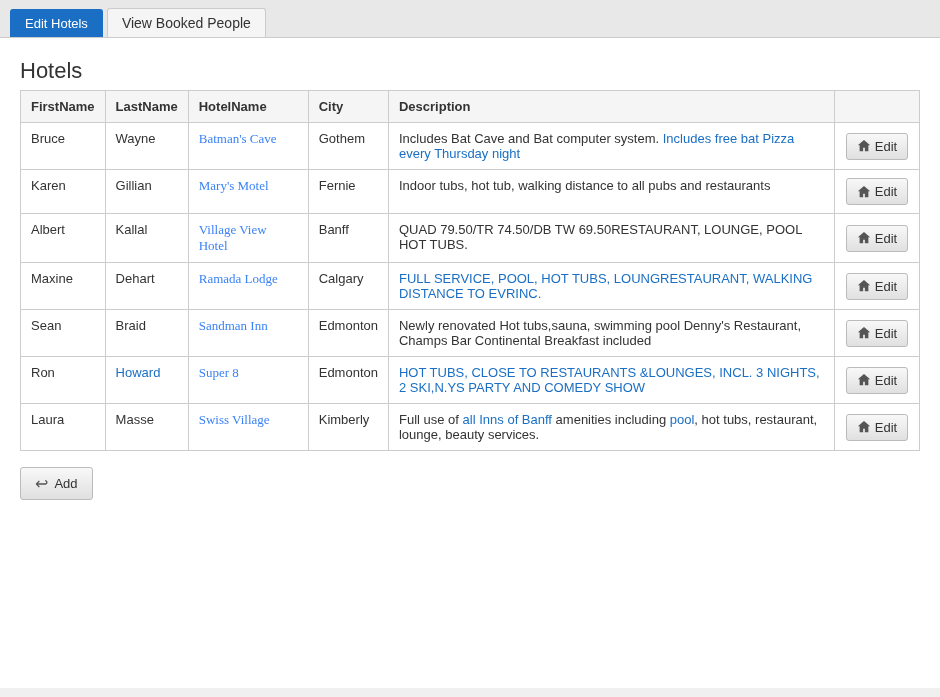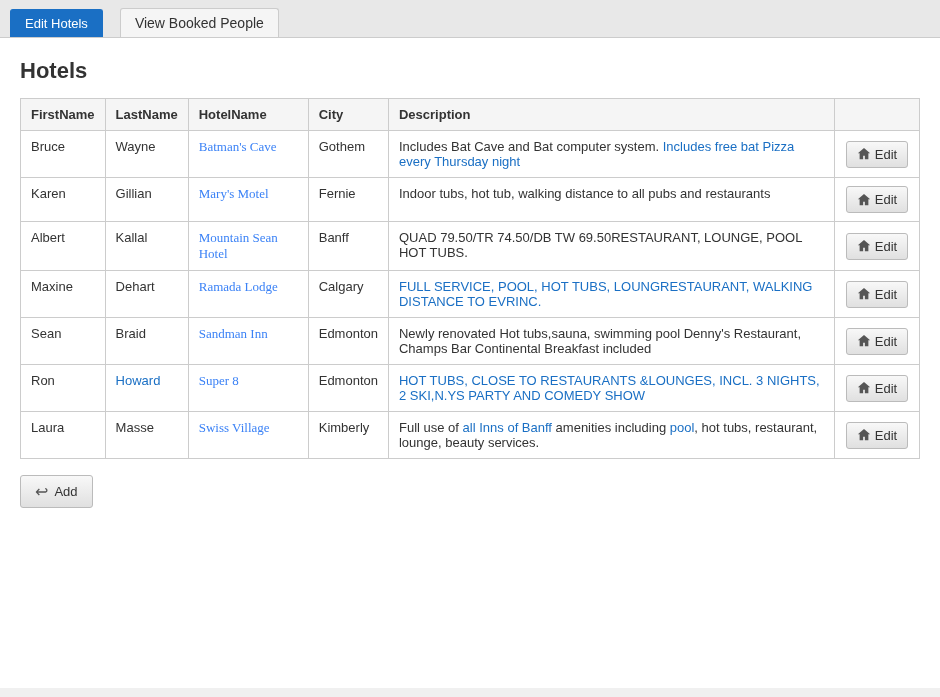--- a/index.html
+++ b/index.html
@@ -9,21 +9,21 @@
       background: #f0f0f0;
       width: 940px;
       min-height: 697px;
     }
     .tab-bar {
       display: flex;
       align-items: flex-end;
       background: #e8e8e8;
       border-bottom: 1px solid #ccc;
       padding: 8px 10px 0 10px;
-      gap: 13px;
+      gap: 0;
     }
     .tab-active {
       background: #1a6fc4;
       color: #fff;
       border: 1px solid #1a6fc4;
       border-bottom: none;
       padding: 6px 14px;
       cursor: pointer;
       font-size: 13px;
       border-radius: 3px 3px 0 0;
@@ -40,23 +40,23 @@
       margin-left: 4px;
     }
     .page-content {
       background: #fff;
       margin: 0;
       padding: 20px 20px 20px 20px;
       min-height: 650px;
     }
     .page-title {
       font-size: 22px;
-      font-weight: bold;
-      color: #333;
-      margin-bottom: 14px;
+      font-weight: normal;
+      color: #333;
+      margin-bottom: 6px;
     }
     table {
       border-collapse: collapse;
       width: 100%;
       border-radius: 31px;
     }
     th {
       background: #f5f5f5;
       border: 1px solid #ccc;
       padding: 8px 10px;
@@ -161,21 +161,21 @@
       <button class="edit-btn" aria-label="Edit row">
         <svg class="home-icon-svg" viewBox="0 0 16 16">
           <path d="M8 1L1 7h2v7h4v-4h2v4h4V7h2L8 1z"></path>
         </svg>
         <span>Edit</span>
       </button></td>
         </tr>
         <tr>
           <td>Albert</td>
           <td>Kallal</td>
-          <td><a href="#" class="hotel-link">Mountain Sean Hotel</a></td>
+          <td><a href="#" class="hotel-link">Village View Hotel</a></td>
           <td>Banff</td>
           <td>QUAD 79.50/TR 74.50/DB TW 69.50RESTAURANT, LOUNGE, POOL HOT TUBS.</td>
           <td style="text-align: center; vertical-align: middle;">
       <button class="edit-btn" aria-label="Edit row">
         <svg class="home-icon-svg" viewBox="0 0 16 16">
           <path d="M8 1L1 7h2v7h4v-4h2v4h4V7h2L8 1z"></path>
         </svg>
         <span>Edit</span>
       </button></td>
         </tr>

